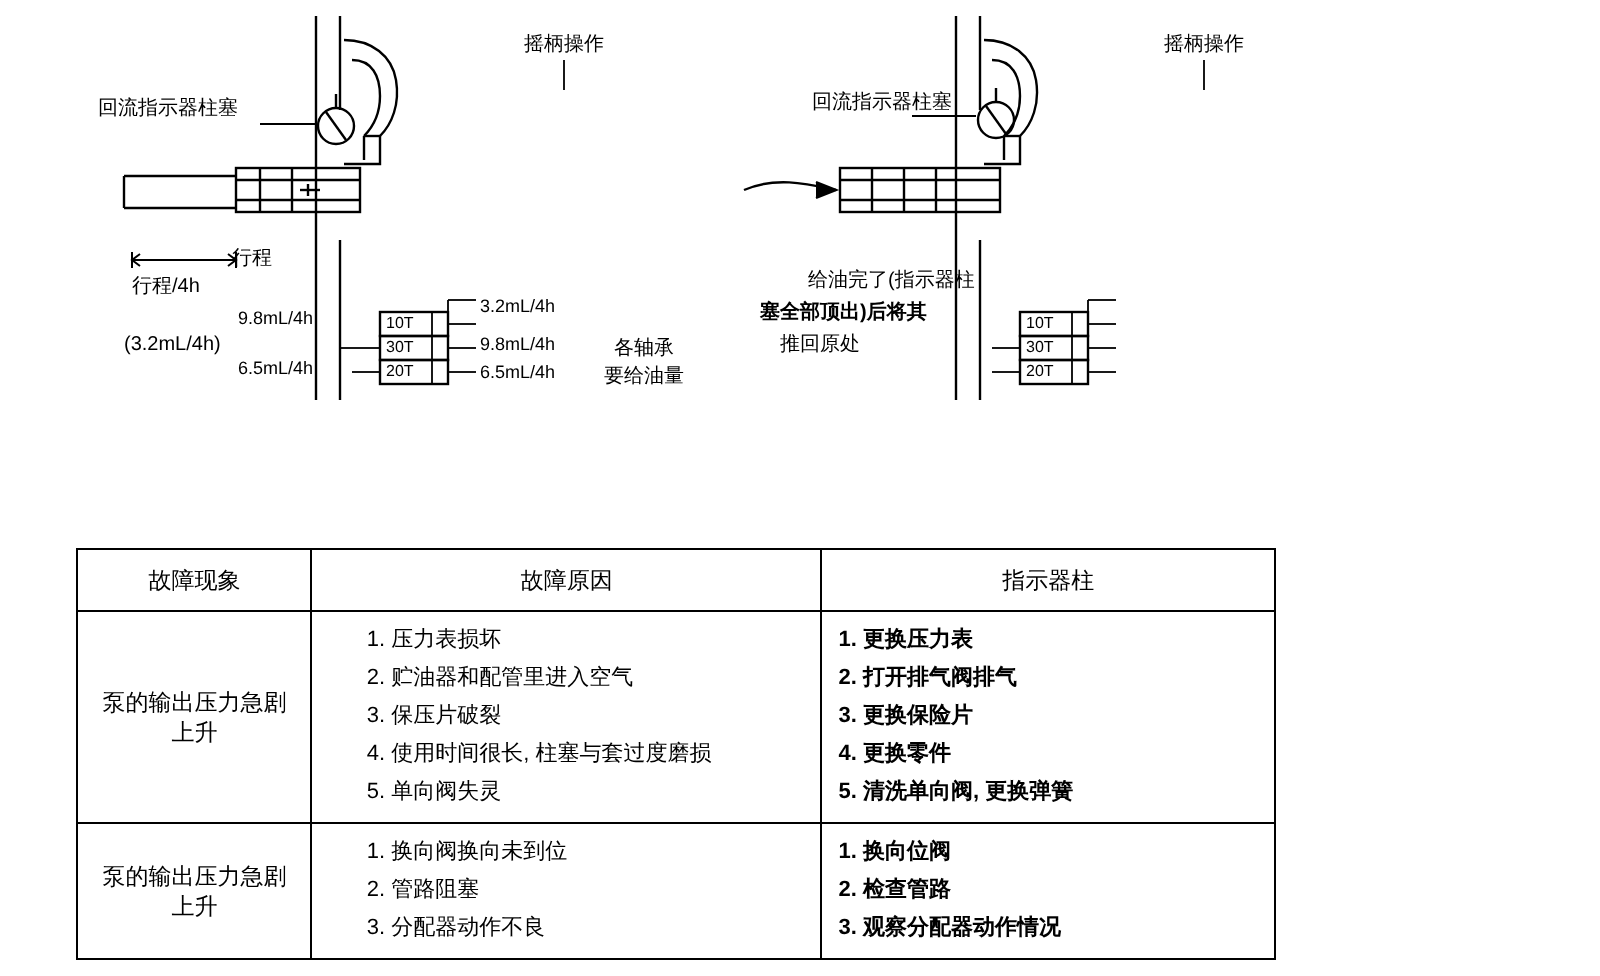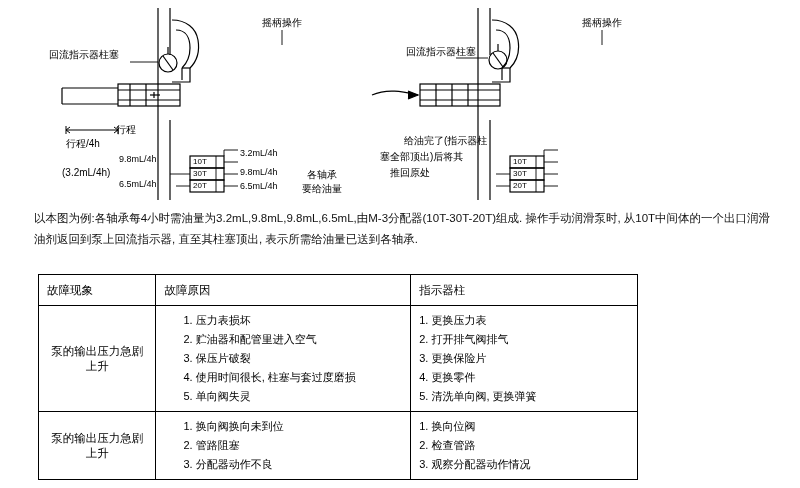--- a/index.html
+++ b/index.html
@@ -60,35 +60,36 @@
   }
   table.fault th,
   table.fault td {
     border: 1px solid #000;
     padding: 5px 8px;
     vertical-align: middle;
     font-weight: normal;
     text-align: left;
   }
   table.fault th {
-    text-align: left;
+    text-align: center;
     font-size: 11.5px;
     height: 20px;
   }
   table.fault td.col1 {
     width: 118px;
     text-align: center;
     font-size: 11.5px;
   }
   table.fault td.col2 {
     width: 228px;
     padding-left: 27px;
   }
   table.fault td.col3 {
     width: 228px;
+    font-weight: bold;
   }
   table.fault ol {
     margin: 0;
     padding: 0;
     list-style: none;
   }
   table.fault ol li {
     line-height: 19px;
     white-space: nowrap;
   }
@@ -210,29 +211,28 @@
     <div class="lbl lbl-sm" style="left:193px; top:180px; font-size:8px;">20T</div>
 
     <div class="lbl lbl-sm" style="left:240px; top:147px;">3.2mL/4h</div>
     <div class="lbl lbl-sm" style="left:240px; top:166px;">9.8mL/4h</div>
     <div class="lbl lbl-sm" style="left:240px; top:180px;">6.5mL/4h</div>
 
     <div class="lbl" style="left:307px; top:168px;">各轴承</div>
     <div class="lbl" style="left:302px; top:182px;">要给油量</div>
 
     <div class="lbl" style="left:380px; top:134px;margin-left:24px;">给油完了(指示器柱</div>
-    <div class="lbl" style="left:380px; top:150px;">塞全部顶出)后将其</div>
+    <div class="lbl" style="left:380px; top:150px;font-weight:bold;">塞全部顶出)后将其</div>
     <div class="lbl" style="left:390px; top:166px;">推回原处</div>
 
     <div class="lbl lbl-sm" style="left:513px; top:156px; font-size:8px;">10T</div>
     <div class="lbl lbl-sm" style="left:513px; top:168px; font-size:8px;">30T</div>
     <div class="lbl lbl-sm" style="left:513px; top:180px; font-size:8px;">20T</div>
   </div>
 
-  <div class="caption">以本图为例:各轴承每4小时需油量为3.2mL,9.8mL,9.8mL,6.5mL,由M-3分配器(10T-30T-20T)组成. 操作手动润滑泵时, 从10T中间体的一个出口润滑油剂返回到泵上回流指示器, 直至其柱塞顶出, 表示所需给油量已送到各轴承.</div>
 
   <table class="fault">
     <thead>
       <tr>
         <th class="col1">故障现象</th>
         <th class="col2">故障原因</th>
         <th class="col3">指示器柱</th>
       </tr>
     </thead>
     <tbody>

